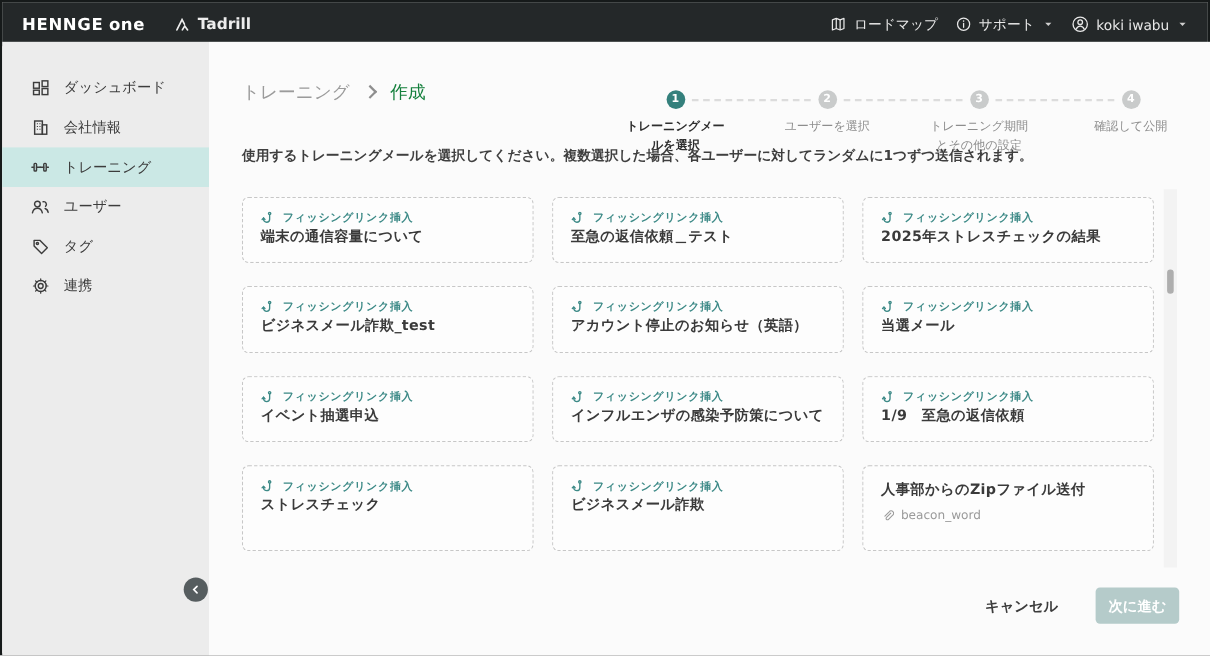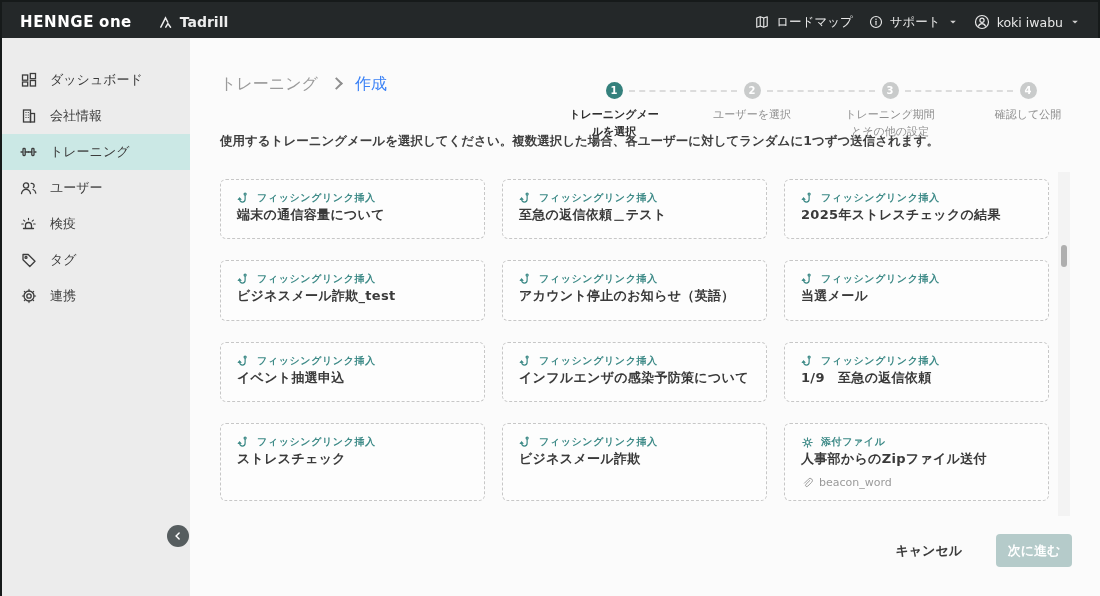--- a/index.html
+++ b/index.html
@@ -14,31 +14,31 @@
   .brand .b1 { font-size:15px; font-weight:700; letter-spacing:.6px; color:#fff; }
   .brand .b2 { font-size:15px; font-weight:600; letter-spacing:.5px; color:#fff; text-transform:lowercase; }
   .product { display:flex; align-items:center; gap:7px; margin-left:26px; cursor:pointer; }
   .product .pname { font-size:14px; font-weight:600; color:#ededed; }
   .topbar-right { margin-left:auto; display:flex; align-items:center; gap:16px; }
   .top-item { display:flex; align-items:center; gap:7px; font-size:12.5px; color:#e8e8e8; cursor:pointer; }
   .chev { display:inline-flex; }
 
   
   .sidebar { position:absolute; left:0; top:36px; width:188px; height:558px; background:#ececec; padding-top:24px; }
-  .side-item { display:flex; align-items:center; gap:13px; height:36px; padding-left:18px;
+  .side-item { display:flex; align-items:center; gap:13px; height:36px; padding-left:26px;
                font-size:13px; color:#3c3c3c; cursor:pointer; }
   .side-item.active { background:#cbe8e5; }
   .side-item .ic { display:inline-flex; width:17px; justify-content:center; }
 
   
   .main { position:absolute; left:188px; top:36px; width:910px; height:558px; background:#fbfbfb; }
 
   .breadcrumb { position:absolute; left:30px; top:36px; display:flex; align-items:center; gap:14px; font-size:16px; }
   .breadcrumb .parent { color:#9b9b9b; }
-  .breadcrumb .current { color:#3b82f6; }
+  .breadcrumb .current { color:#15803d; }
   .bc-chev { width:9px; height:9px; border-top:2px solid #8e8e8e; border-right:2px solid #8e8e8e;
              transform:rotate(45deg); margin-top:-2px; }
 
   
   .stepper { position:absolute; left:355px; top:44px; width:552px; display:flex; }
   .step { position:relative; flex:1; display:flex; flex-direction:column; align-items:center; }
   .step:not(:first-child)::before { content:""; position:absolute; top:8px;
         left:calc(-50% + 15px); right:calc(50% + 15px); border-top:2px dashed #dcdcdc; }
   .step .dot { position:relative; z-index:1; width:17px; height:17px; border-radius:50%;
         background:#c9cbcb; color:#fff; font-size:10px; font-weight:700;
@@ -176,30 +176,20 @@
         <svg width="17" height="16" viewBox="0 0 17 16" fill="none" stroke="#3c3c3c" stroke-width="1.3" stroke-linecap="round">
           <circle cx="6" cy="5.5" r="2.6"></circle>
             <path d="M1.5 13.5c.6-2.8 2.4-4.2 4.5-4.2s3.9 1.4 4.5 4.2"></path>
           <path d="M11.2 3.4a2.4 2.4 0 0 1 2.2 4.1M13 9.5c1.6.5 2.5 1.8 2.8 3.6"></path>
         </svg>
       </span>
       <span>ユーザー</span>
     </div>
     <div class="side-item">
       <span class="ic">
-        <svg width="17" height="16" viewBox="0 0 17 16" fill="none" stroke="#3c3c3c" stroke-width="1.3" stroke-linecap="round">
-          <path d="M5.5 12v-2.5a3 3 0 0 1 6 0V12"></path>
-            <path d="M3.5 12.5h10"></path>
-          <path d="M8.5 2.2v1.6M3.6 4.2l1.2 1M13.4 4.2l-1.2 1M1.8 8h1.6M13.6 8h1.6" stroke-width="1.1"></path>
-        </svg>
-      </span>
-      <span>検疫</span>
-    </div>
-    <div class="side-item">
-      <span class="ic">
         <svg width="16" height="16" viewBox="0 0 16 16" fill="none" stroke="#3c3c3c" stroke-width="1.3" stroke-linejoin="round">
           <path d="M2 2.5h5.2L14 9.3 8.8 14.5 2 7.7z"></path>
             <circle cx="5" cy="5.4" r="1"></circle>
         </svg>
       </span>
       <span>タグ</span>
     </div>
     <div class="side-item">
       <span class="ic">
         <svg width="16" height="16" viewBox="0 0 16 16" fill="none" stroke="#3c3c3c" stroke-width="1.3" stroke-linecap="round">
@@ -375,27 +365,20 @@
               <circle cx="10" cy="2.6" r="1.3"></circle>
               <path d="M10 4v5a3.4 3.4 0 0 1-6.8 0V7.6"></path>
               <path d="M1.6 9.2 3.2 7.6l1.6 1.6"></path>
             </svg>
           <span class="badge-label">フィッシングリンク挿入</span>
         </div>
         <div class="card-title">ビジネスメール詐欺</div>
       </div>
 
       <div class="card">
-        <div class="badge-row">
-          <svg width="13" height="13" viewBox="0 0 16 16" fill="none" stroke="#3d8a87" stroke-width="1.4" stroke-linecap="round">
-            <circle cx="8" cy="8" r="2.4"></circle>
-            <path d="M8 2.2v2M8 11.8v2M2.2 8h2M11.8 8h2M3.9 3.9l1.4 1.4M10.7 10.7l1.4 1.4M12.1 3.9l-1.4 1.4M5.3 10.7l-1.4 1.4"></path>
-          </svg>
-          <span class="badge-label">添付ファイル</span>
-        </div>
         <div class="card-title">人事部からのZipファイル送付</div>
         <div class="attach-row">
           <svg width="12" height="12" viewBox="0 0 16 16" fill="none" stroke="#9a9a9a" stroke-width="1.3" stroke-linecap="round">
             <path d="M11.8 4.6 6.6 9.8a1.7 1.7 0 1 0 2.4 2.4l5-5a3 3 0 1 0-4.2-4.2L4.6 8.2"></path>
           </svg>
           <span>beacon_word</span>
         </div>
       </div>
 
     </div>

